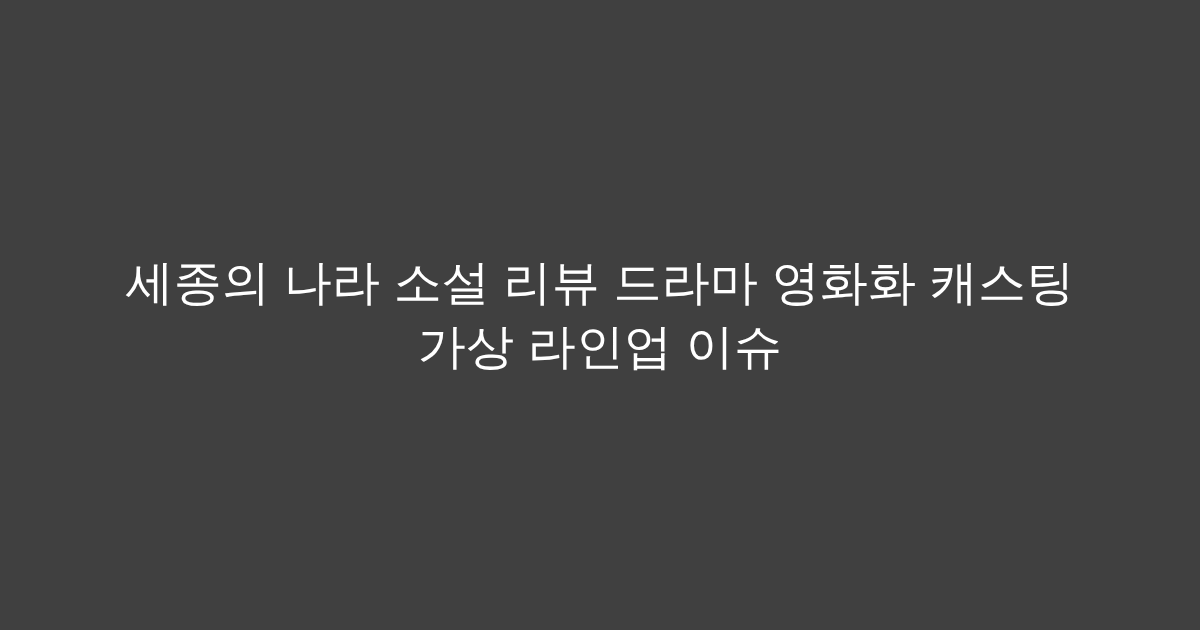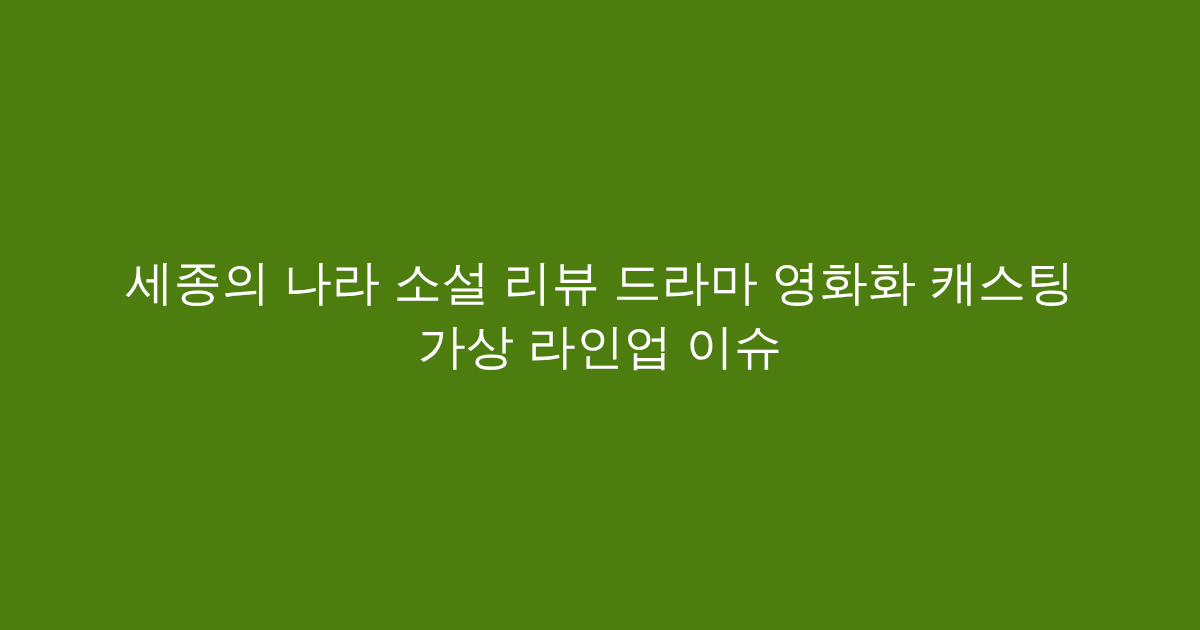--- a/index.html
+++ b/index.html
@@ -14,21 +14,21 @@
     overflow: hidden;
     font-family: "Liberation Sans", "DejaVu Sans", sans-serif;
   }
 
   
   .og-card {
     position: relative;
     box-sizing: border-box;
     width: 1200px;
     height: 630px;
-    background-color: #4d7c0f;
+    background-color: #404040;
     display: flex;
     align-items: center;
     justify-content: center;
     overflow: hidden;
   }
 
   
   .title-block {
     box-sizing: border-box;
     width: 100%;

